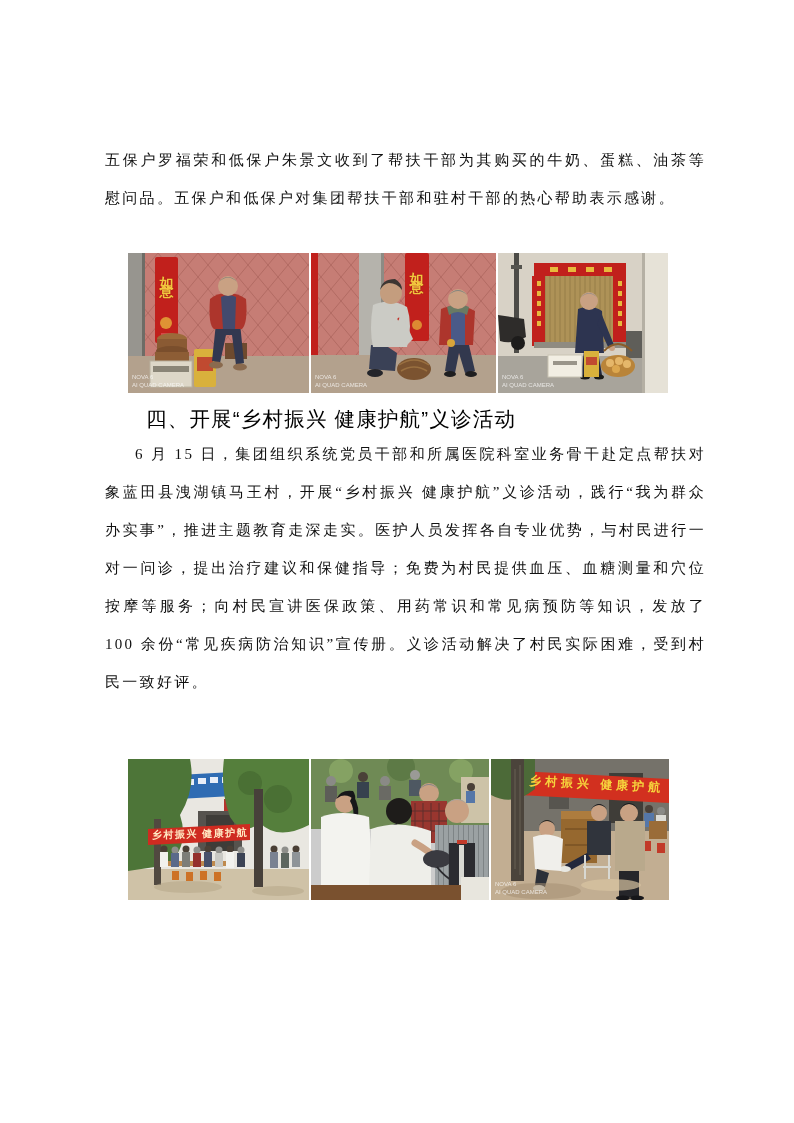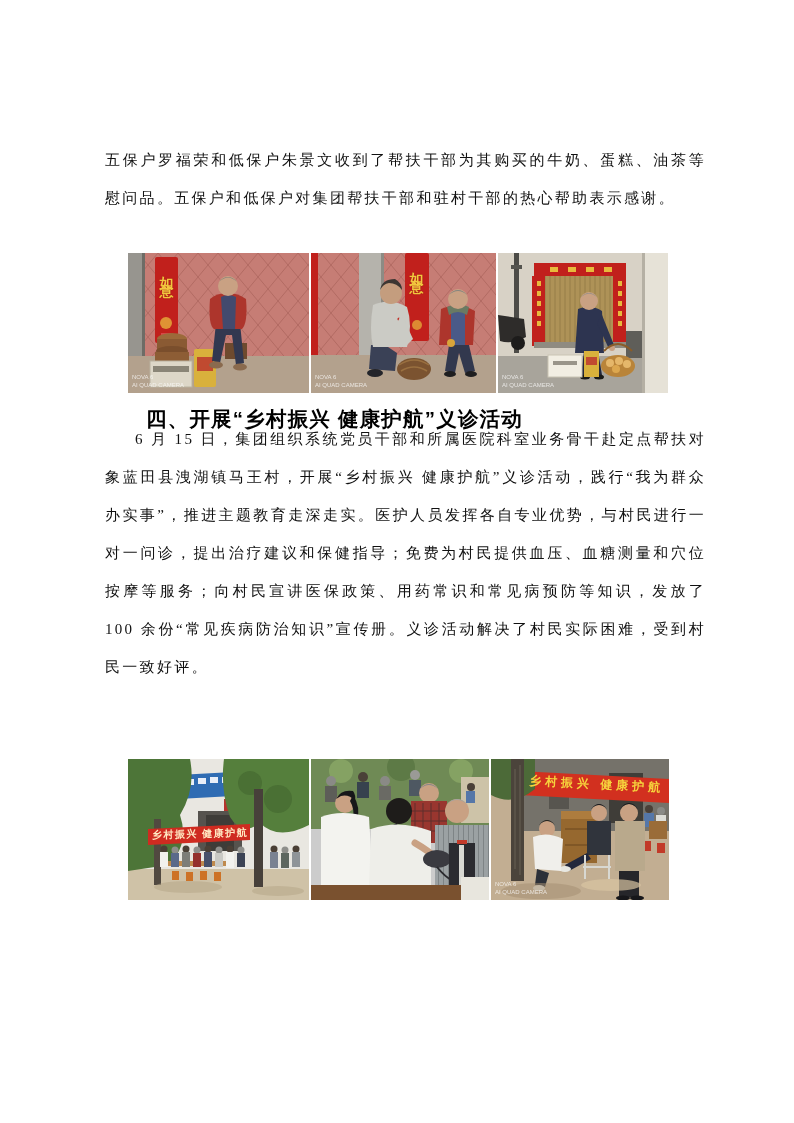--- a/index.html
+++ b/index.html
@@ -1,23 +1,23 @@
 <!DOCTYPE html>
 <html><head>
 <meta charset="utf-8">
 <style>
   html,body{margin:0;padding:0;background:#ffffff;}
   .page{position:relative;width:794px;height:1123px;background:#ffffff;overflow:hidden;
         font-family:"Liberation Serif","DejaVu Serif",serif;color:#111;}
   .para{position:absolute;left:105px;width:601px;margin:0;font-size:15px;line-height:38px;
         letter-spacing:2.3px;text-align:justify;text-justify:inter-character;}
   #para1{top:141px;}
-  #para2{top:420px;text-indent:2em;}
+  #para2{top:435px;text-indent:2em;}
   .heading{position:absolute;left:105px;top:400px;width:640px;margin:0;
-        font-family:"Liberation Sans","DejaVu Sans",sans-serif;font-size:20.5px;font-weight:bold;
+        font-family:"Liberation Sans","DejaVu Sans",sans-serif;font-size:20.5px;font-weight:normal;
         letter-spacing:1.2px;line-height:38px;text-indent:2em;color:#000;}
   .strip{position:absolute;left:128px;display:flex;gap:2px;}
   #strip1{top:253px;height:140px;}
   #strip2{top:759px;height:141px;}
   figure.photo{margin:0;position:relative;height:100%;overflow:hidden;background:#ccc;}
   .p1{width:181px;} .p2{width:185px;} .p3{width:170px;}
   .p4{width:181px;} .p5{width:178px;} .p6{width:178px;}
   figure.photo svg{display:block;width:100%;height:100%;}
   .couplet{position:absolute;writing-mode:vertical-rl;text-orientation:upright;
         color:#f2c63e;font-weight:bold;font-size:14px;letter-spacing:6px;

